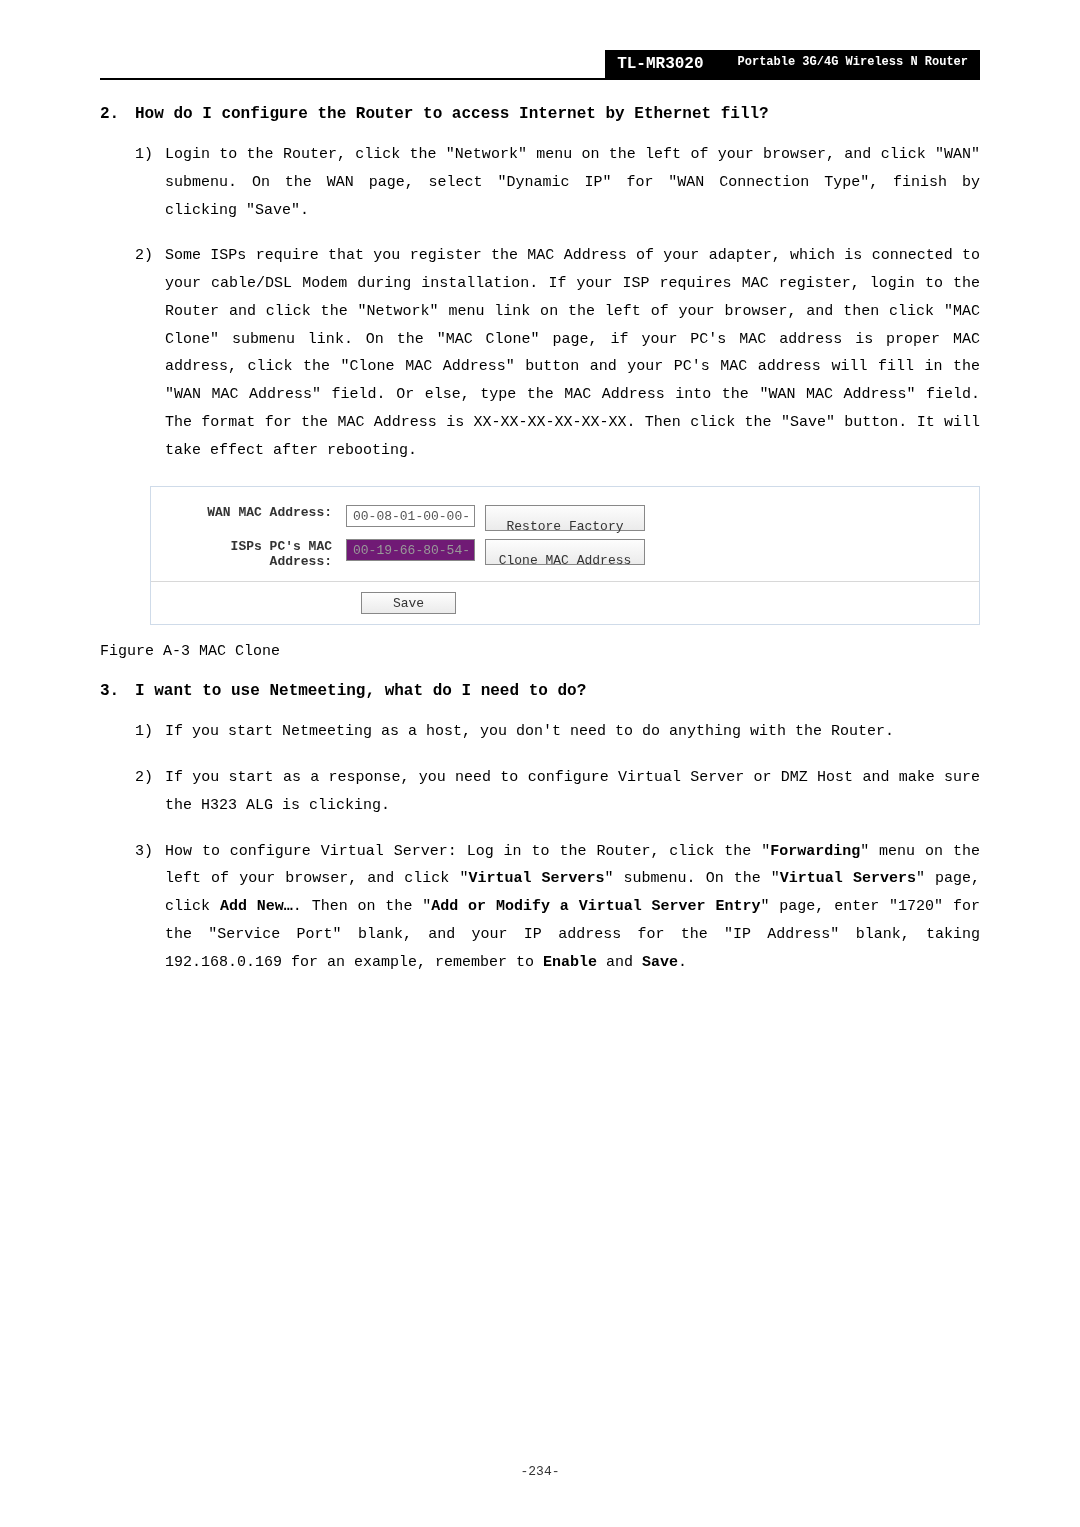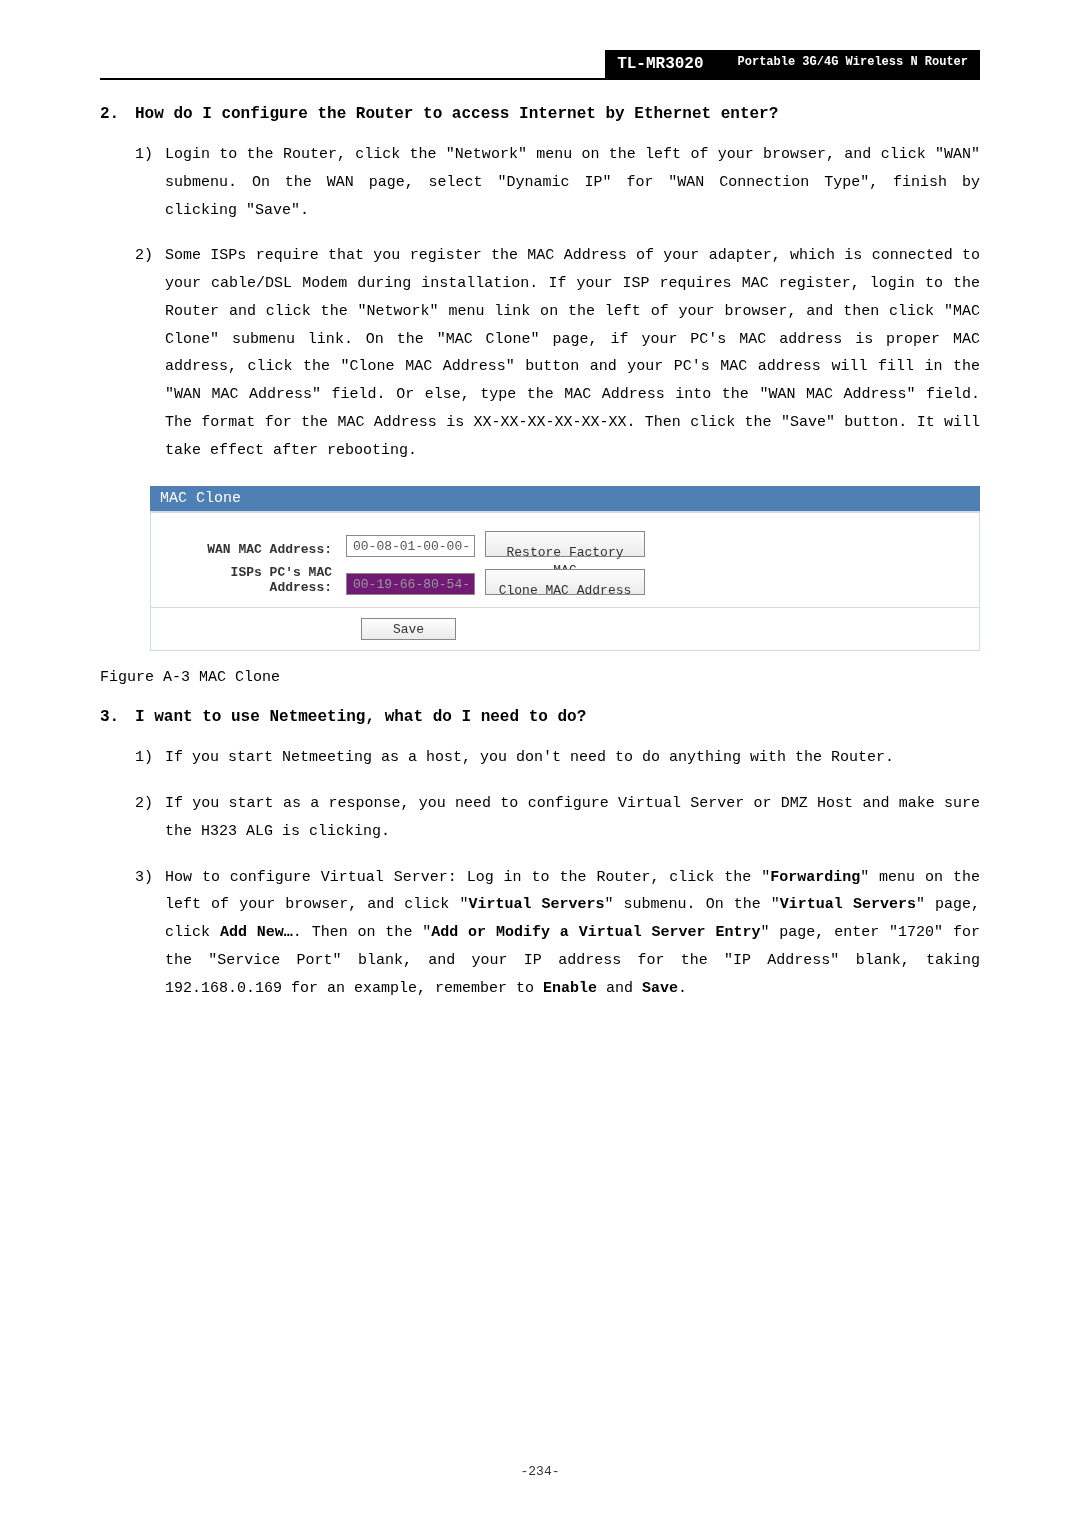--- a/index.html
+++ b/index.html
@@ -74,21 +74,21 @@
       padding: 4px 10px;
       border-bottom: 1px solid #cfdbe9;
     }
     .figure-body {
       border: 1px solid #cfdbe9;
       padding: 18px 20px 10px 20px;
       background: #fff;
     }
     .figure-row {
       display: flex;
-      align-items: flex-end;
+      align-items: flex-start;
       margin-bottom: 8px;
     }
     .figure-label {
       width: 175px;
       text-align: right;
       font-size: 13px;
       font-weight: bold;
       padding-right: 14px;
       color: #333;
     }
@@ -155,34 +155,33 @@
 
 <div class="header">
   <div class="header-spacer"></div>
   <div class="header-model">TL-MR3020</div>
   <div class="header-title">Portable 3G/4G Wireless N Router</div>
 </div>
 
 <div class="section">
   <div class="section-heading">
     <div class="section-num">2.</div>
-    <div class="section-title">How do I configure the Router to access Internet by Ethernet enter?</div>
+    <div class="section-title">How do I configure the Router to access Internet by Ethernet fill?</div>
   </div>
   <div class="step">
     <div class="step-num">1)</div>
     <div class="step-body">Login to the Router, click the "Network" menu on the left of your browser, and click "WAN" submenu. On the WAN page, select "Dynamic IP" for "WAN Connection Type", finish by clicking "Save".</div>
   </div>
   <div class="step">
     <div class="step-num">2)</div>
     <div class="step-body">Some ISPs require that you register the MAC Address of your adapter, which is connected to your cable/DSL Modem during installation. If your ISP requires MAC register, login to the Router and click the "Network" menu link on the left of your browser, and then click "MAC Clone" submenu link. On the "MAC Clone" page, if your PC's MAC address is proper MAC address, click the "Clone MAC Address" button and your PC's MAC address will fill in the "WAN MAC Address" field. Or else, type the MAC Address into the "WAN MAC Address" field. The format for the MAC Address is XX-XX-XX-XX-XX-XX. Then click the "Save" button. It will take effect after rebooting.</div>
   </div>
 </div>
 
 <div class="figure">
-  <div class="figure-header">MAC Clone</div>
   <div class="figure-body">
     <div class="figure-row">
       <div class="figure-label">WAN MAC Address:</div>
       <input class="figure-input" value="00-08-01-00-00-05" style="">
       <button class="figure-btn">Restore Factory MAC</button>
     </div>
     <div class="figure-row">
       <div class="figure-label">ISPs PC's MAC Address:</div>
       <input class="figure-input disabled" disabled="" value="00-19-66-80-54-2B" style="">
       <button class="figure-btn">Clone MAC Address</button>

